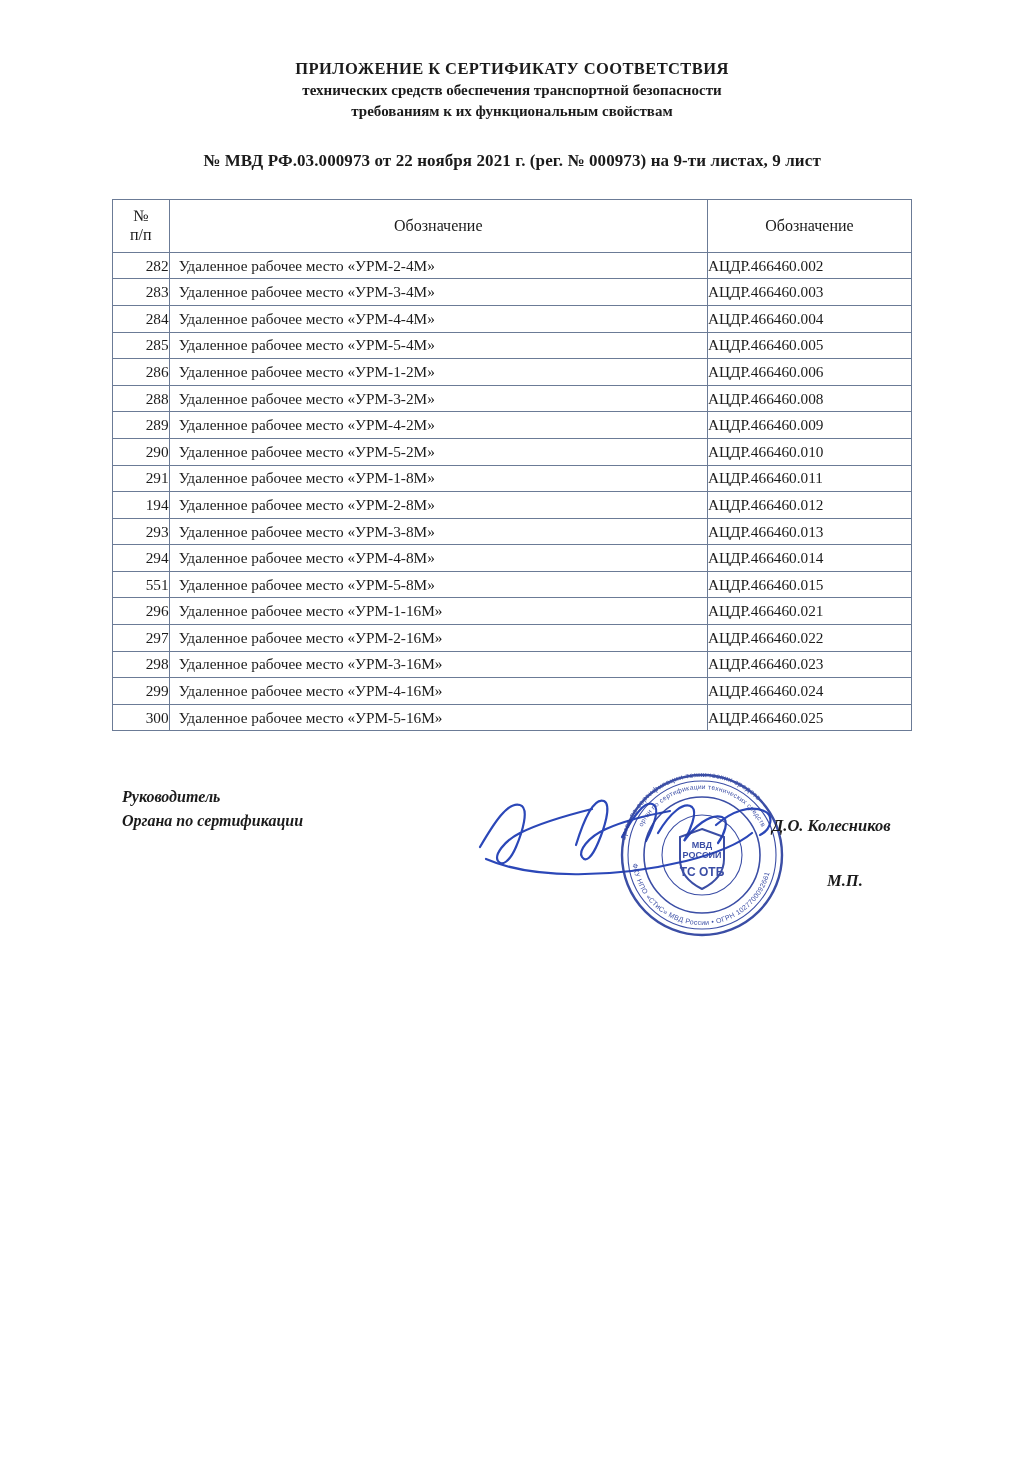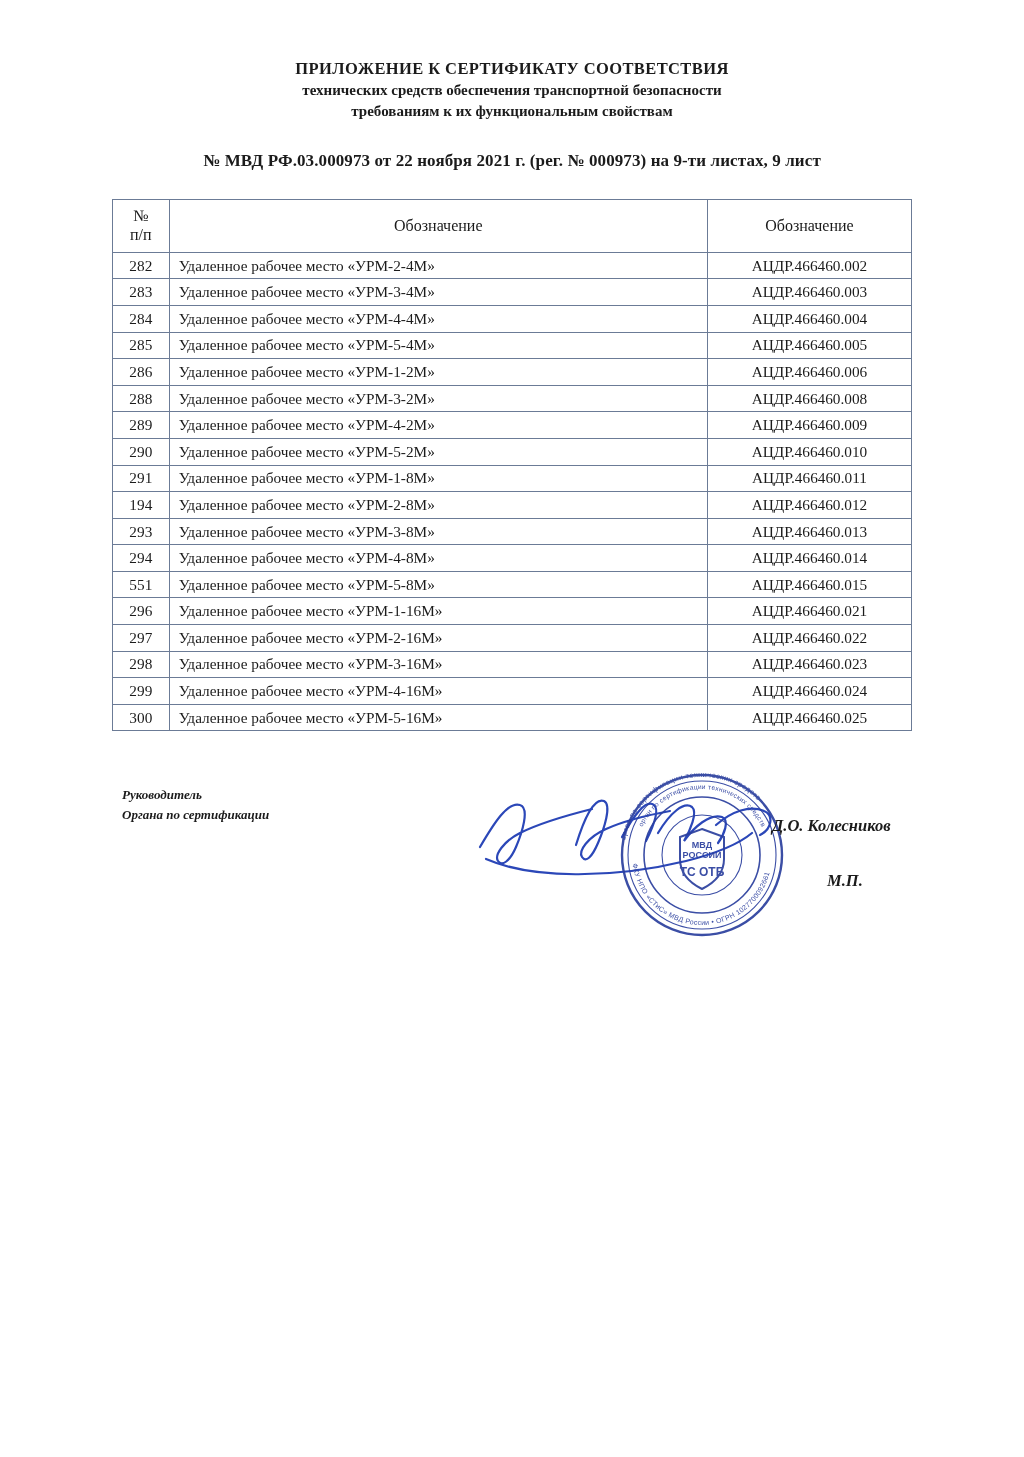--- a/index.html
+++ b/index.html
@@ -78,44 +78,43 @@
   table.reg thead th.col-name {
     width: 540px;
   }
   table.reg thead th.col-desig {
     width: 204px;
   }
   table.reg tbody td {
     height: 25.6px;
   }
   table.reg tbody td.num {
-    text-align: center;
+    text-align: right;
     font-size: 15.3px;
   }
   table.reg tbody td.name {
     padding-left: 9px;
     white-space: nowrap;
   }
   table.reg tbody td.desig {
-    text-align: center;
   }
 
   
   .sig-block {
     position: absolute;
     left: 122px;
     top: 785px;
     width: 830px;
     height: 180px;
   }
   .sig-role {
     font-family: "Liberation Serif", serif;
     font-style: italic;
     font-weight: bold;
-    font-size: 13px;
+    font-size: 16px;
     line-height: 1.5;
   }
   .sig-name {
     position: absolute;
     left: 650px;
     top: 31px;
     font-style: italic;
     font-weight: bold;
     font-size: 16.5px;
     white-space: nowrap;

